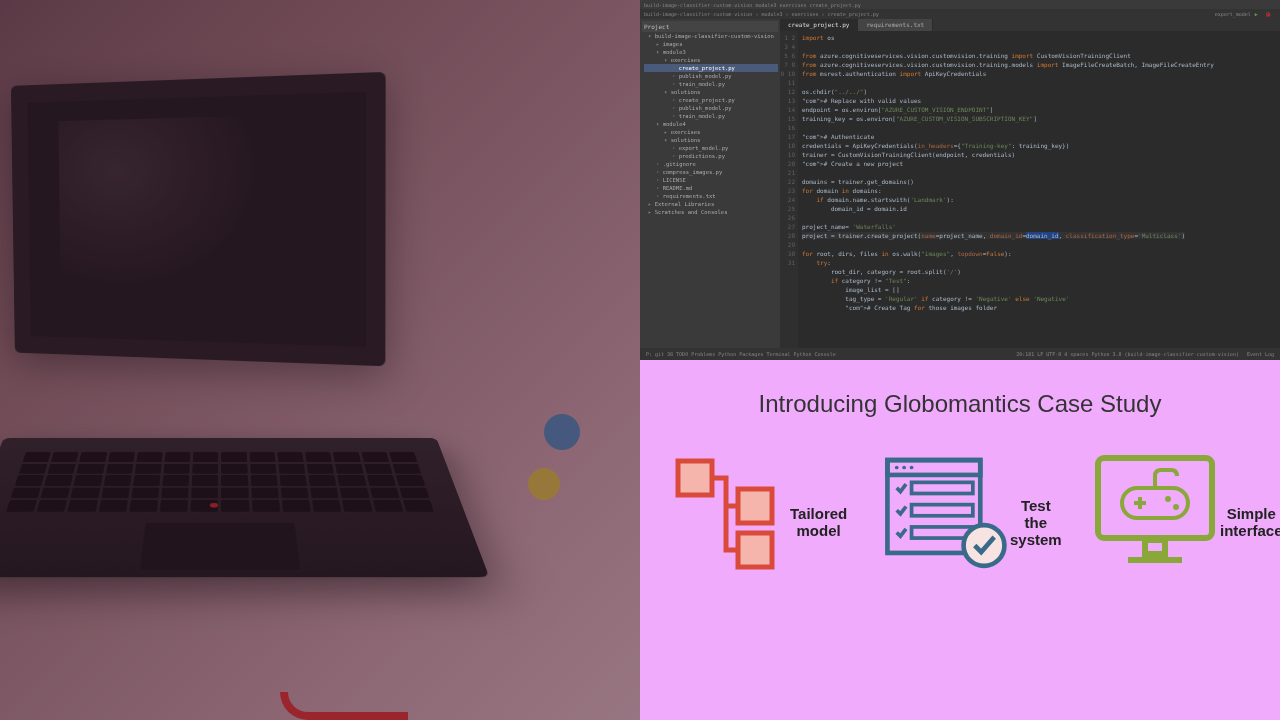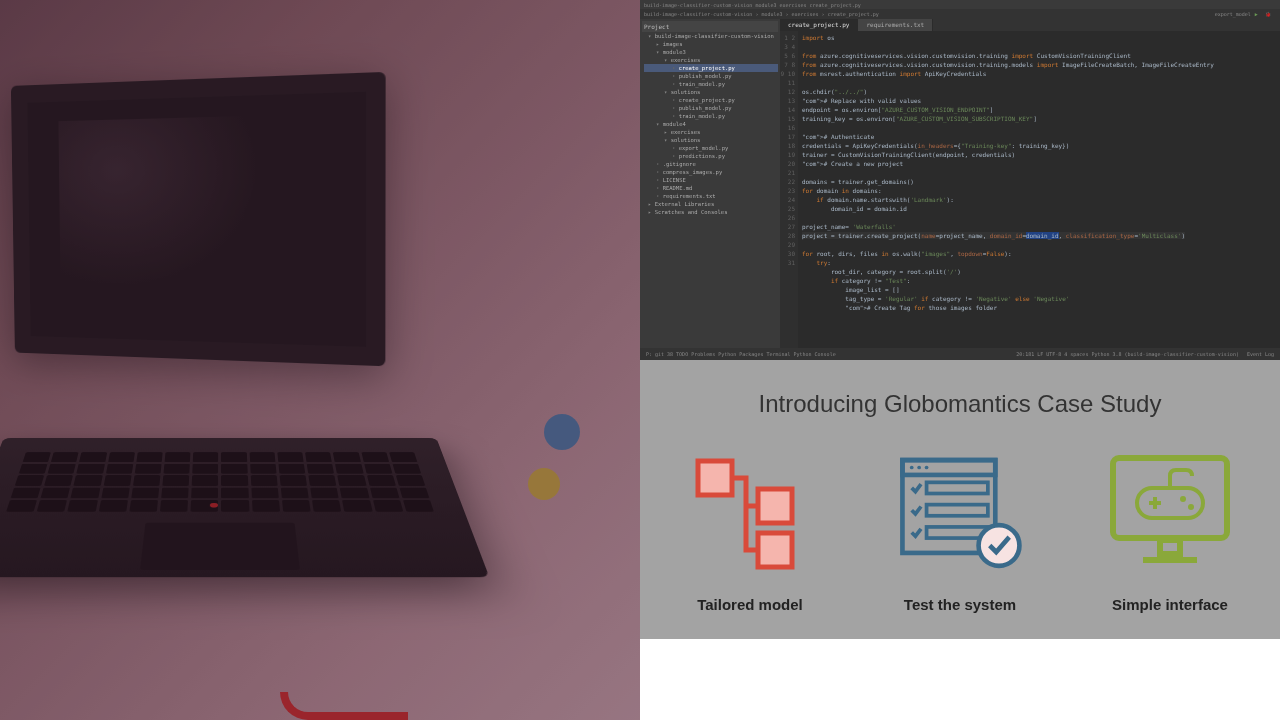--- a/index.html
+++ b/index.html
@@ -100,30 +100,30 @@
   .param { color:#aa6644; }
   .hl { background:#214283; }
   .cursor-line { background:rgba(255,255,255,0.04); }
   .ide-status { height:12px; background:#333; font-size:5px; color:#888; display:flex; align-items:center; padding:0 6px; justify-content:space-between; }
   .ide-status .right { display:flex; gap:8px; }
 
   
   .slide {
     position:absolute;
     left:640px; top:360px;
-    width:640px; height:279px;
-    background:#a3a3a3;
+    width:640px; height:360px;
+    background:#f0abfc;
     display:flex;
     flex-direction:column;
     align-items:center;
     padding:30px 20px 20px;
   }
   .slide-title { font-size:24px; color:#333; font-weight:400; margin-bottom:30px; }
   .slide-items { display:flex; gap:50px; justify-content:center; }
-  .slide-item { display:flex; flex-direction:column; align-items:center; width:160px; }
+  .slide-item { display:flex; flex-direction:row; align-items:center; width:160px; }
   .slide-icon { width:130px; height:130px; display:flex; align-items:center; justify-content:center; }
   .slide-label { margin-top:18px; font-size:15px; font-weight:600; color:#222; text-align:center; }
 </style>
 </head>
 <body>
 
 <div class="photo-bg">
   <div class="laptop">
     <div class="laptop-screen"></div>
     <div class="laptop-base">

